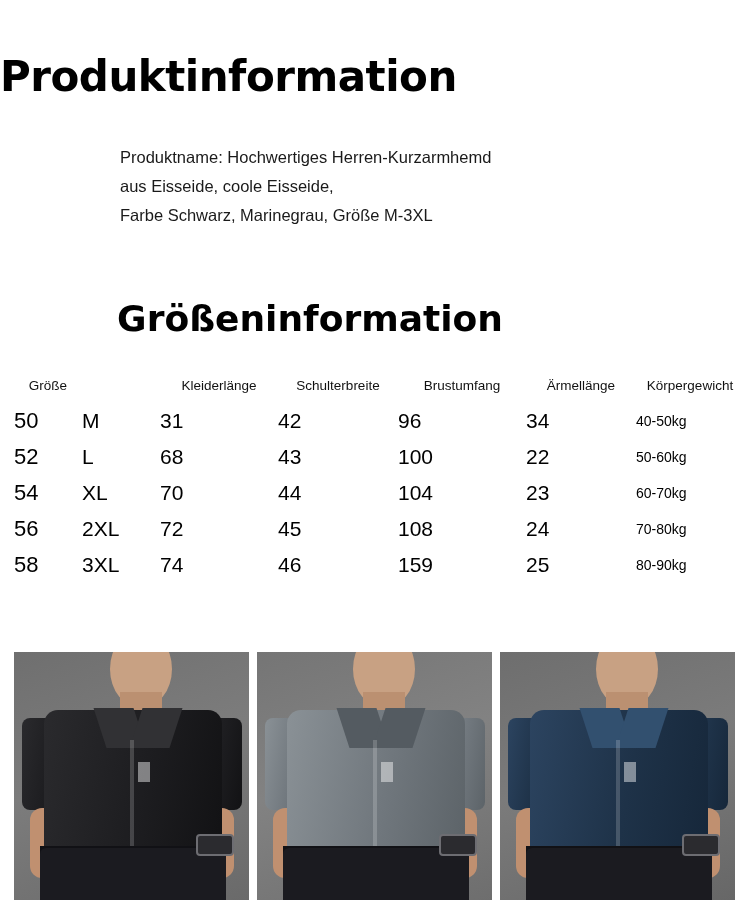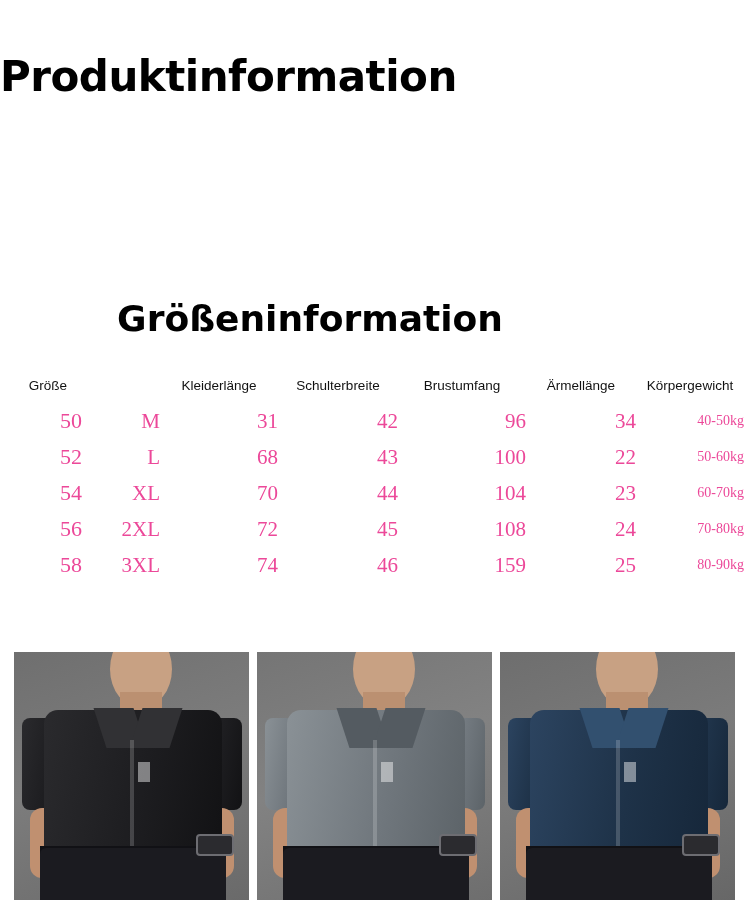--- a/index.html
+++ b/index.html
@@ -67,24 +67,24 @@
   }
   .size-table th {
     font-size: 13.5px;
     font-weight: normal;
     color: #111;
     padding: 0 0 10px 0;
     white-space: nowrap;
   }
   .size-table td {
     font-size: 21px;
-    color: #ec4899;
-    text-align: right;
+    color: #000000;
+    text-align: left;
     padding: 5px 0;
-    font-family: Liberation Serif, serif;
+    font-family: Liberation Sans, sans-serif;
   }
   .col-num   { width: 68px; }
   .col-size  { width: 78px; }
   .col-len   { width: 118px; }
   .col-sho   { width: 120px; }
   .col-che   { width: 128px; }
   .col-sle   { width: 110px; }
   .col-wei   { width: 108px; }
 
   .size-table td.c-num { font-size: 22px; }
@@ -195,20 +195,25 @@
     border: 2px solid #6d6d72;
   }
 </style>
 </head>
 <body>
 
 <div class="page">
 
   <div class="title-product">Produktinformation</div>
 
+  <div class="product-desc">
+    <div>Produktname: Hochwertiges Herren-Kurzarmhemd</div>
+    <div>aus Eisseide, coole Eisseide,</div>
+    <div>Farbe Schwarz, Marinegrau, Größe M-3XL</div>
+  </div>
 
   <div class="title-size">Größeninformation</div>
 
   <table class="size-table">
     <thead>
       <tr>
         <th class="col-num">Größe</th>
         <th class="col-size"></th>
         <th class="col-len">Kleiderlänge</th>
         <th class="col-sho">Schulterbreite</th>

